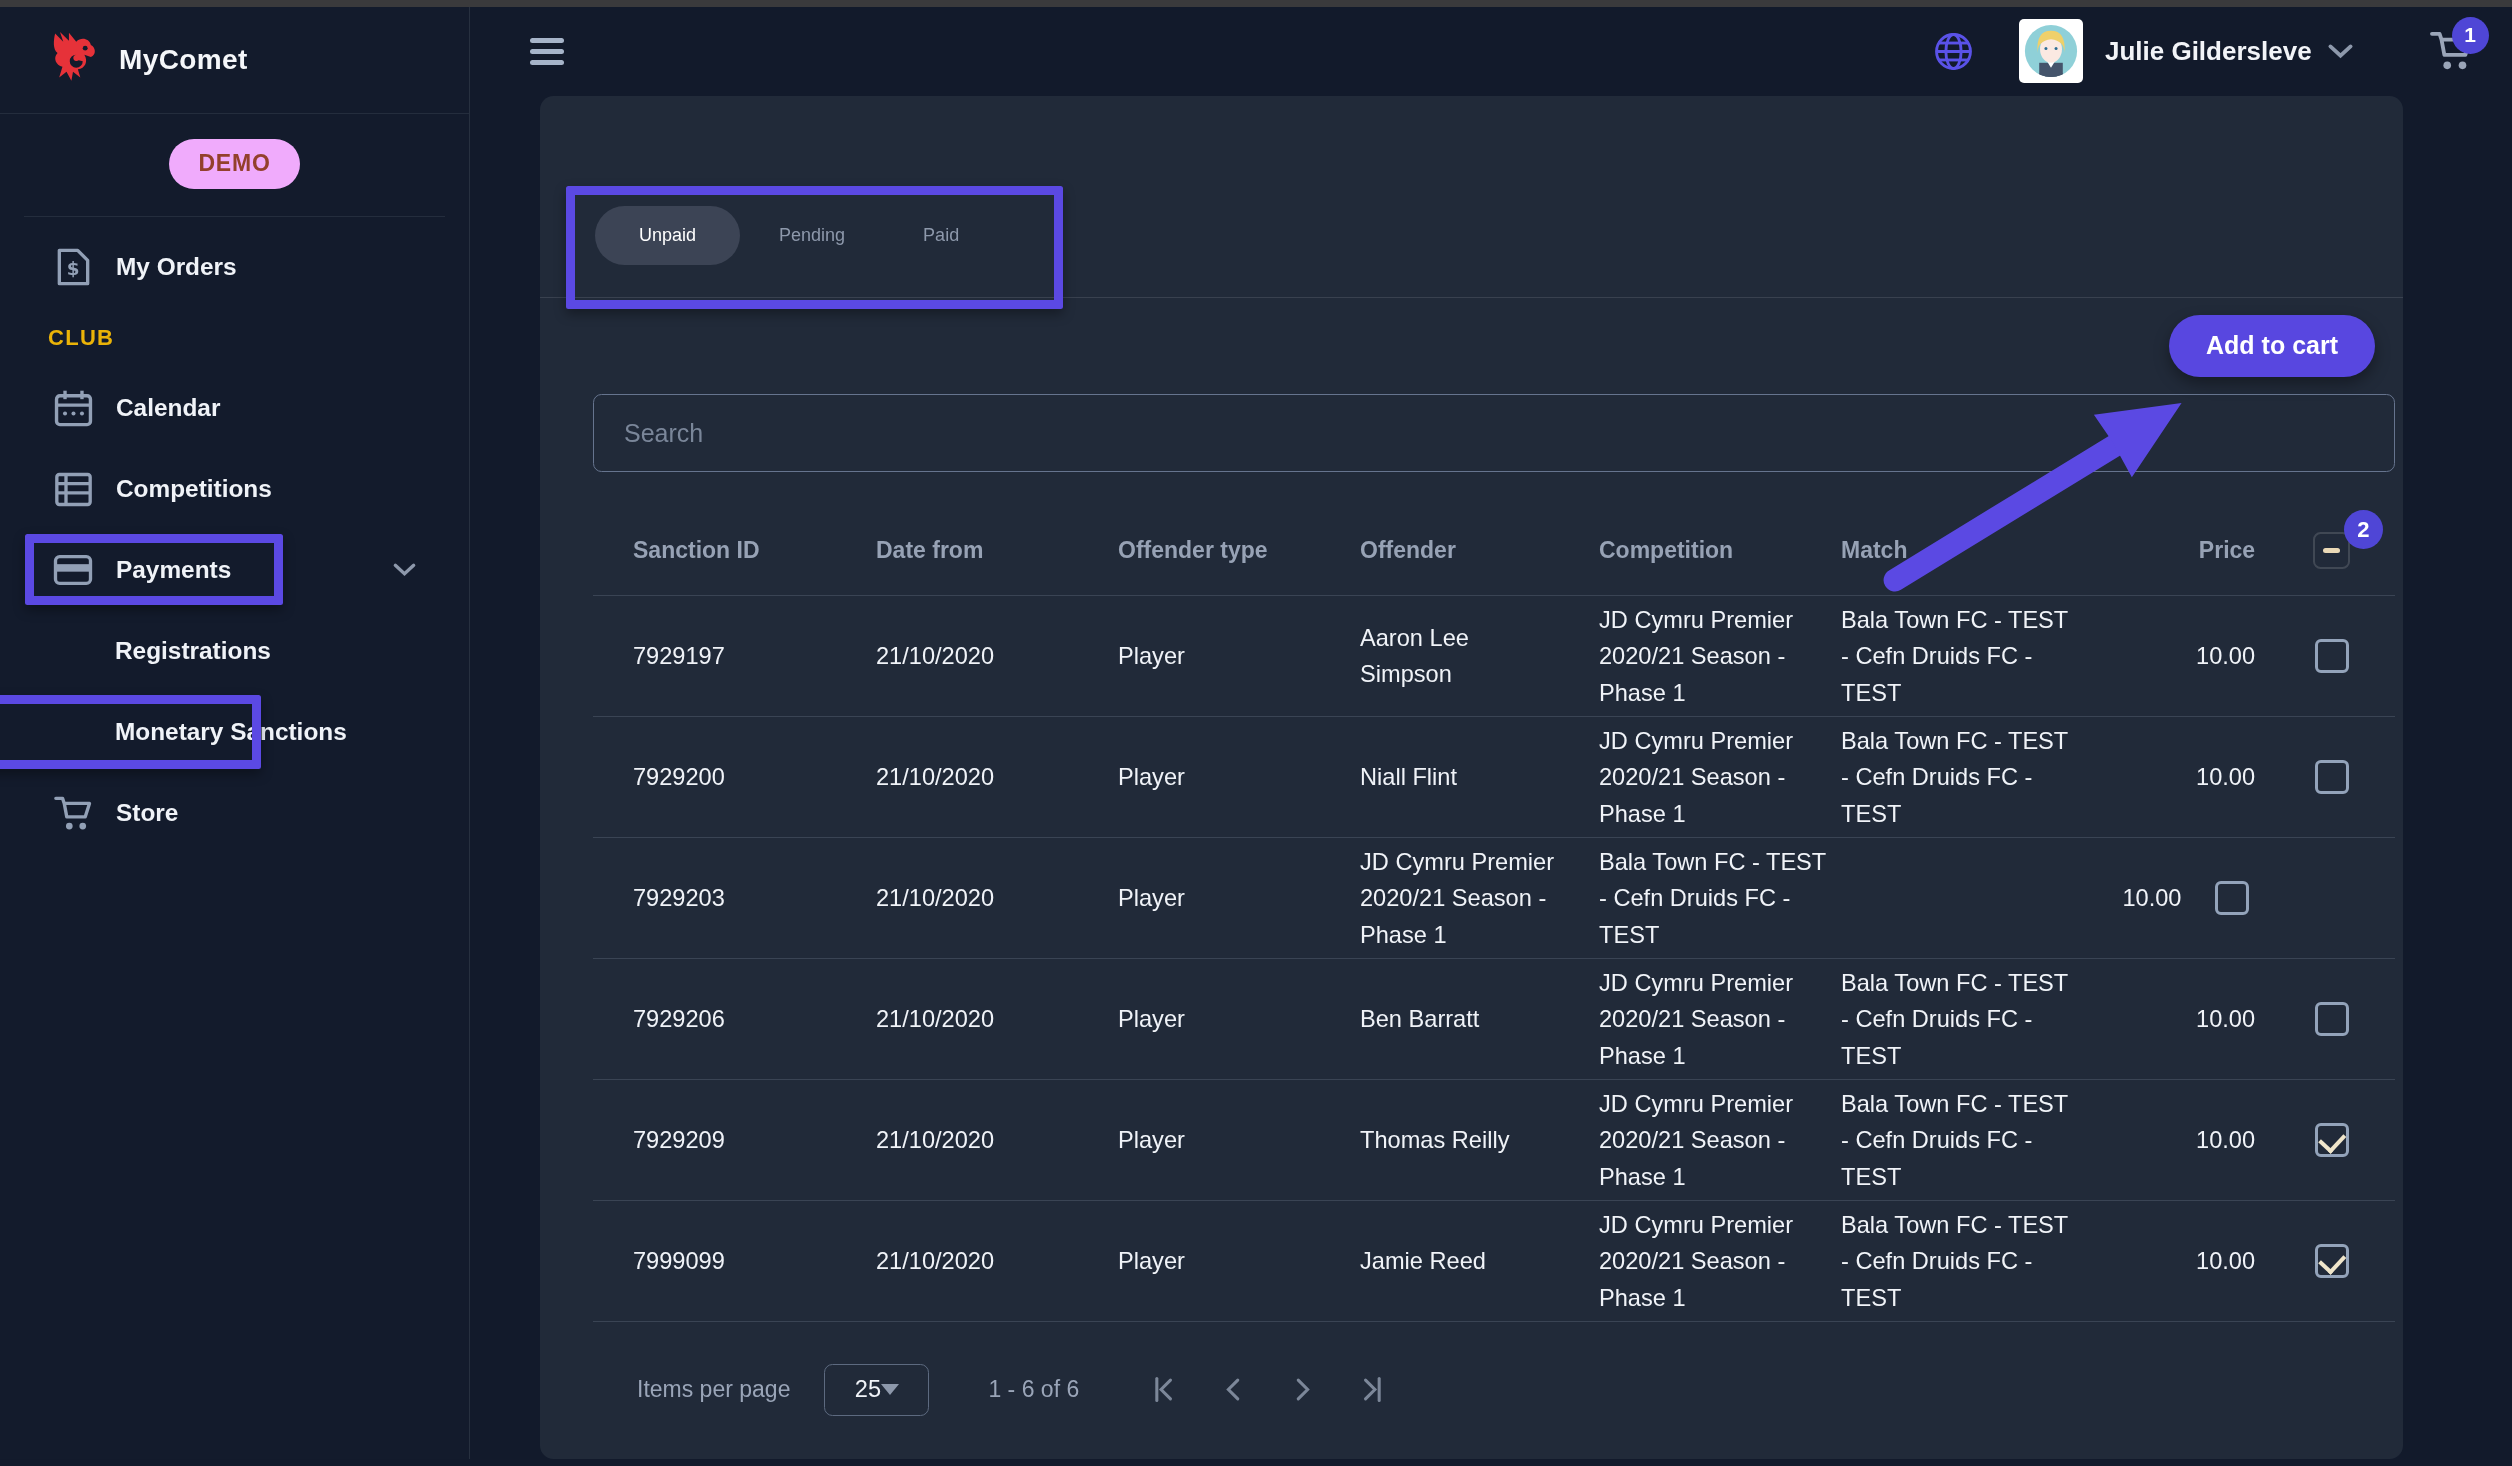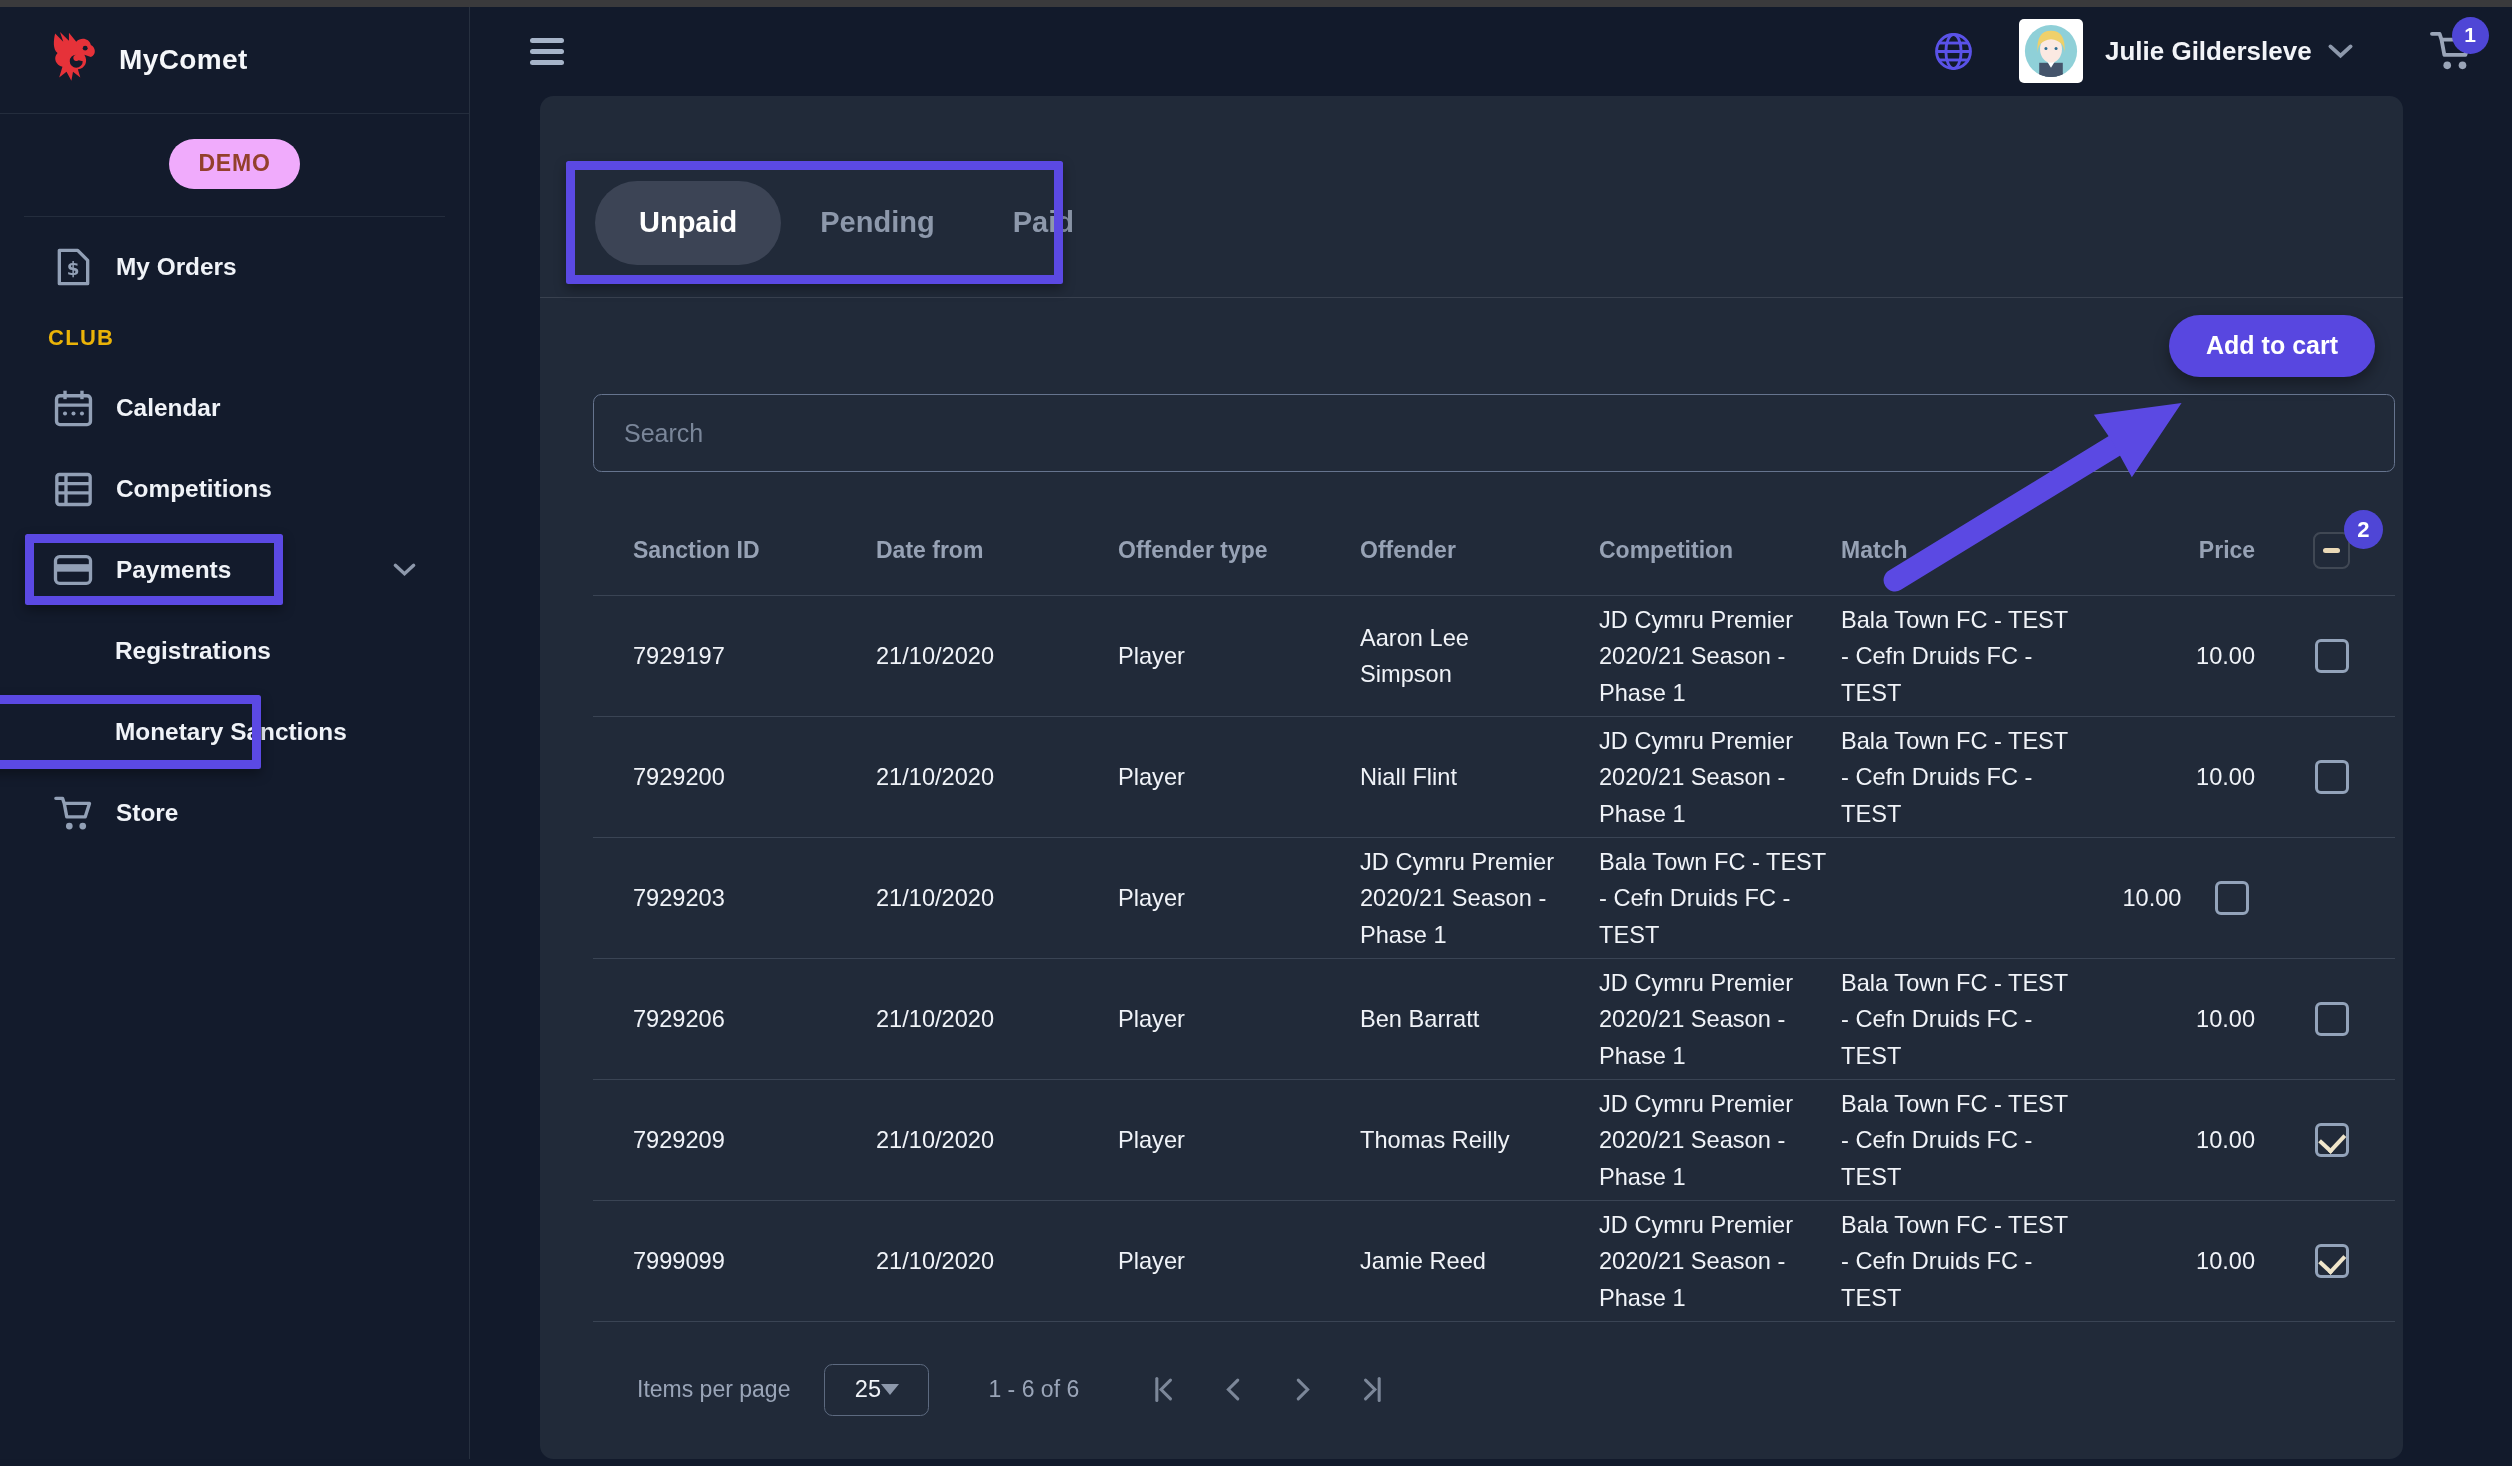--- a/index.html
+++ b/index.html
@@ -61,21 +61,21 @@
     display:flex; align-items:center; justify-content:center;
   }
 
   
   .card {
     margin-left:69px; width:1863px; height:1363px; background:#212a39;
     border-radius:13.5px; position:relative;
   }
   .tabbar { height:202px; border-bottom:0.8px solid #39414f; display:flex; align-items:flex-end; }
   .tabs-row { position:relative; margin:0 0 32px 55px; display:flex; align-items:center; }
-  .tab { font-size:29px; font-weight:700; color:#8d98ab; padding:0 39px; cursor:pointer; height:84px; display:flex; align-items:center; }
+  .tab { font-size:18px; font-weight:400; color:#8d98ab; padding:0 39px; cursor:pointer; height:59px; display:flex; align-items:center; }
   .tab.active { background:#3c4455; border-radius:42px; color:#ffffff; padding:0 44px; }
 
   .toolbar { display:flex; justify-content:flex-end; margin:17px 28px 0 0; }
   .btn-primary {
     background:#5847e0; color:#fff; font-size:25px; font-weight:bold;
     border:none; border-radius:32px; height:62px; padding:0 37px; cursor:pointer;
     box-shadow:0 6.7px 15px rgba(0,0,0,.35);
   }
   .search-wrap { margin:17.7px 8.4px 0 53px; }
   .search-input {

